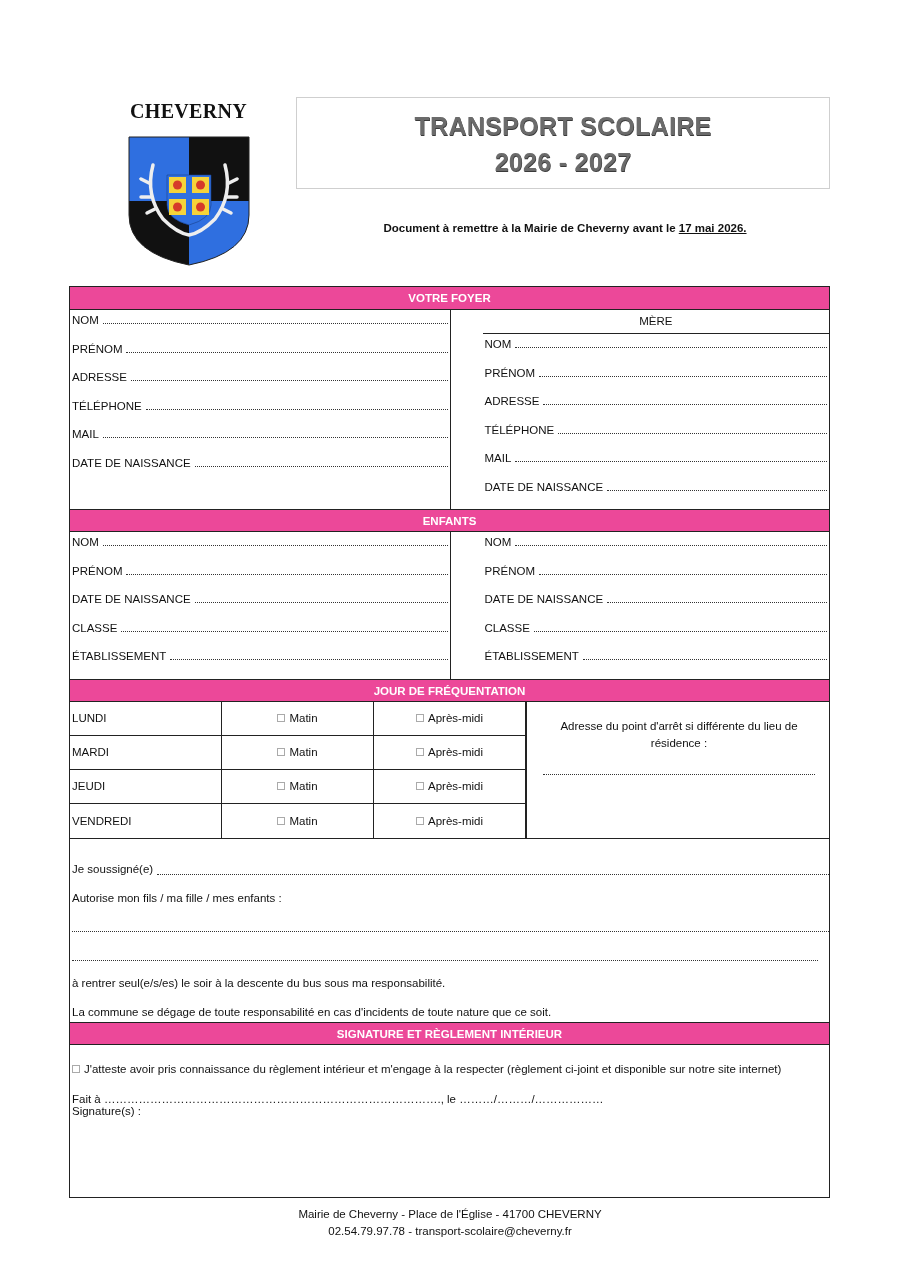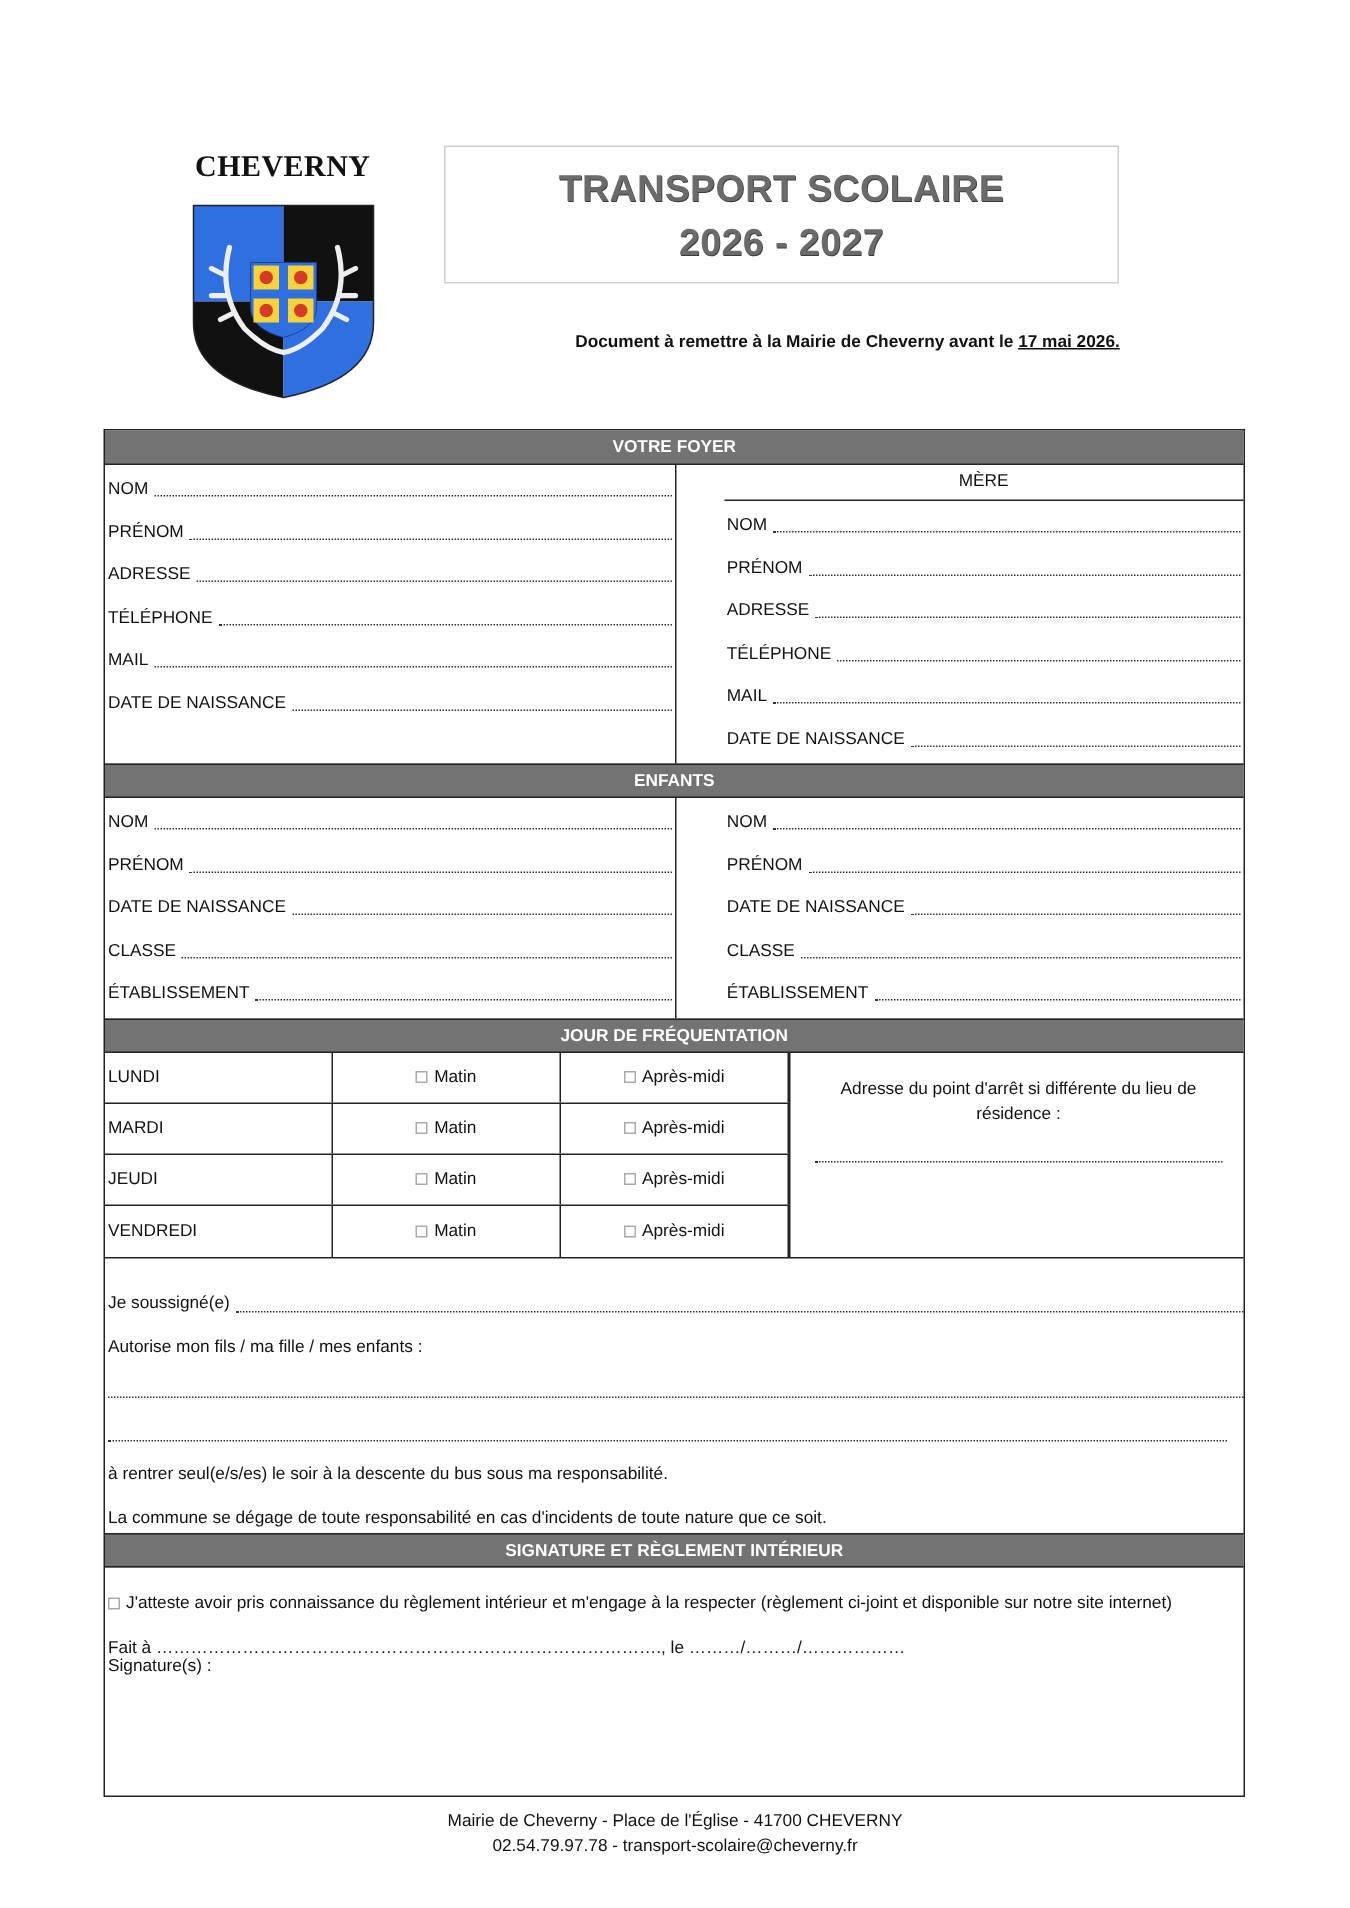--- a/index.html
+++ b/index.html
@@ -3,34 +3,34 @@
 <meta charset="utf-8">
 <style>
   * { box-sizing: border-box; margin: 0; padding: 0; }
   html, body { width: 900px; height: 1272px; background: #ffffff; }
   body { font-family: "Liberation Sans", sans-serif; color: #111; font-size: 11.5px; position: relative; }
 
   .logo-block { position: absolute; left: 116px; top: 100px; width: 145px; text-align: center; }
   .logo-name { font-family: "Liberation Serif", serif; font-weight: bold; font-size: 20px; letter-spacing: 0.3px; color: #111; }
   .crest { display: block; margin: 12px auto 0; width: 124px; height: 132px; }
 
-  .title-box { position: absolute; left: 296px; top: 97px; width: 450px; height: 92px; border: 1.5px solid #cfcfcf; text-align: center; padding-top: 10px; }
+  .title-box { position: absolute; left: 296px; top: 97px; width: 534px; height: 92px; border: 1.5px solid #cfcfcf; text-align: center; padding-top: 10px; }
   .title-line { font-size: 25px; font-weight: bold; color: #6b6b6b; line-height: 36px; letter-spacing: 0.3px;
     text-shadow: 0.5px 0.5px 0 #3a3a3a; }
 
   .notice { position: absolute; left: 300px; top: 220px; width: 530px; text-align: center; font-weight: bold; font-size: 11.5px; line-height: 17px; }
   .notice u { text-decoration: underline; }
 
   .form { position: absolute; left: 69px; top: 286px; width: 761px; border: 1.5px solid #222; }
-  .sec-head { background: #737373; color: #fff; font-weight: bold; text-align: center; height: 23px; line-height: 22px; border-bottom: 1.5px solid #222; font-size: 11.5px; }
+  .sec-head { background: #ec4899; color: #fff; font-weight: bold; text-align: center; height: 23px; line-height: 22px; border-bottom: 1.5px solid #222; font-size: 11.5px; }
   .two-col { display: flex; }
   .col { width: 50%; }
   .col + .col { border-left: 1.5px solid #222; padding-left: 32px; }
   .col-head { text-align: center; height: 24px; line-height: 23px; border-bottom: 1.5px solid #222; }
-  .field { height: 28.5px; display: flex; align-items: center; padding: 0 2px 4px; white-space: nowrap; overflow: hidden; }
+  .field { height: 28.5px; display: flex; align-items: flex-start; padding: 0 2px 4px; white-space: nowrap; overflow: hidden; }
   .field .lbl { flex: none; }
   .field .dots { flex: 1; border-bottom: 1.2px dotted #333; margin-left: 4px; height: 10px; }
   .grp { padding-top: 4px; border-bottom: 0; }
 
   .days { display: flex; border-bottom: 1.5px solid #222; }
   .days-grid { width: 456px; }
   .day-row { display: flex; height: 34px; border-bottom: 1px solid #222; }
   .day-row:last-child { border-bottom: none; }
   .day-cell { width: 152px; display: flex; align-items: center; border-right: 1px solid #222; }
   .day-cell.name { padding-left: 2px; }

